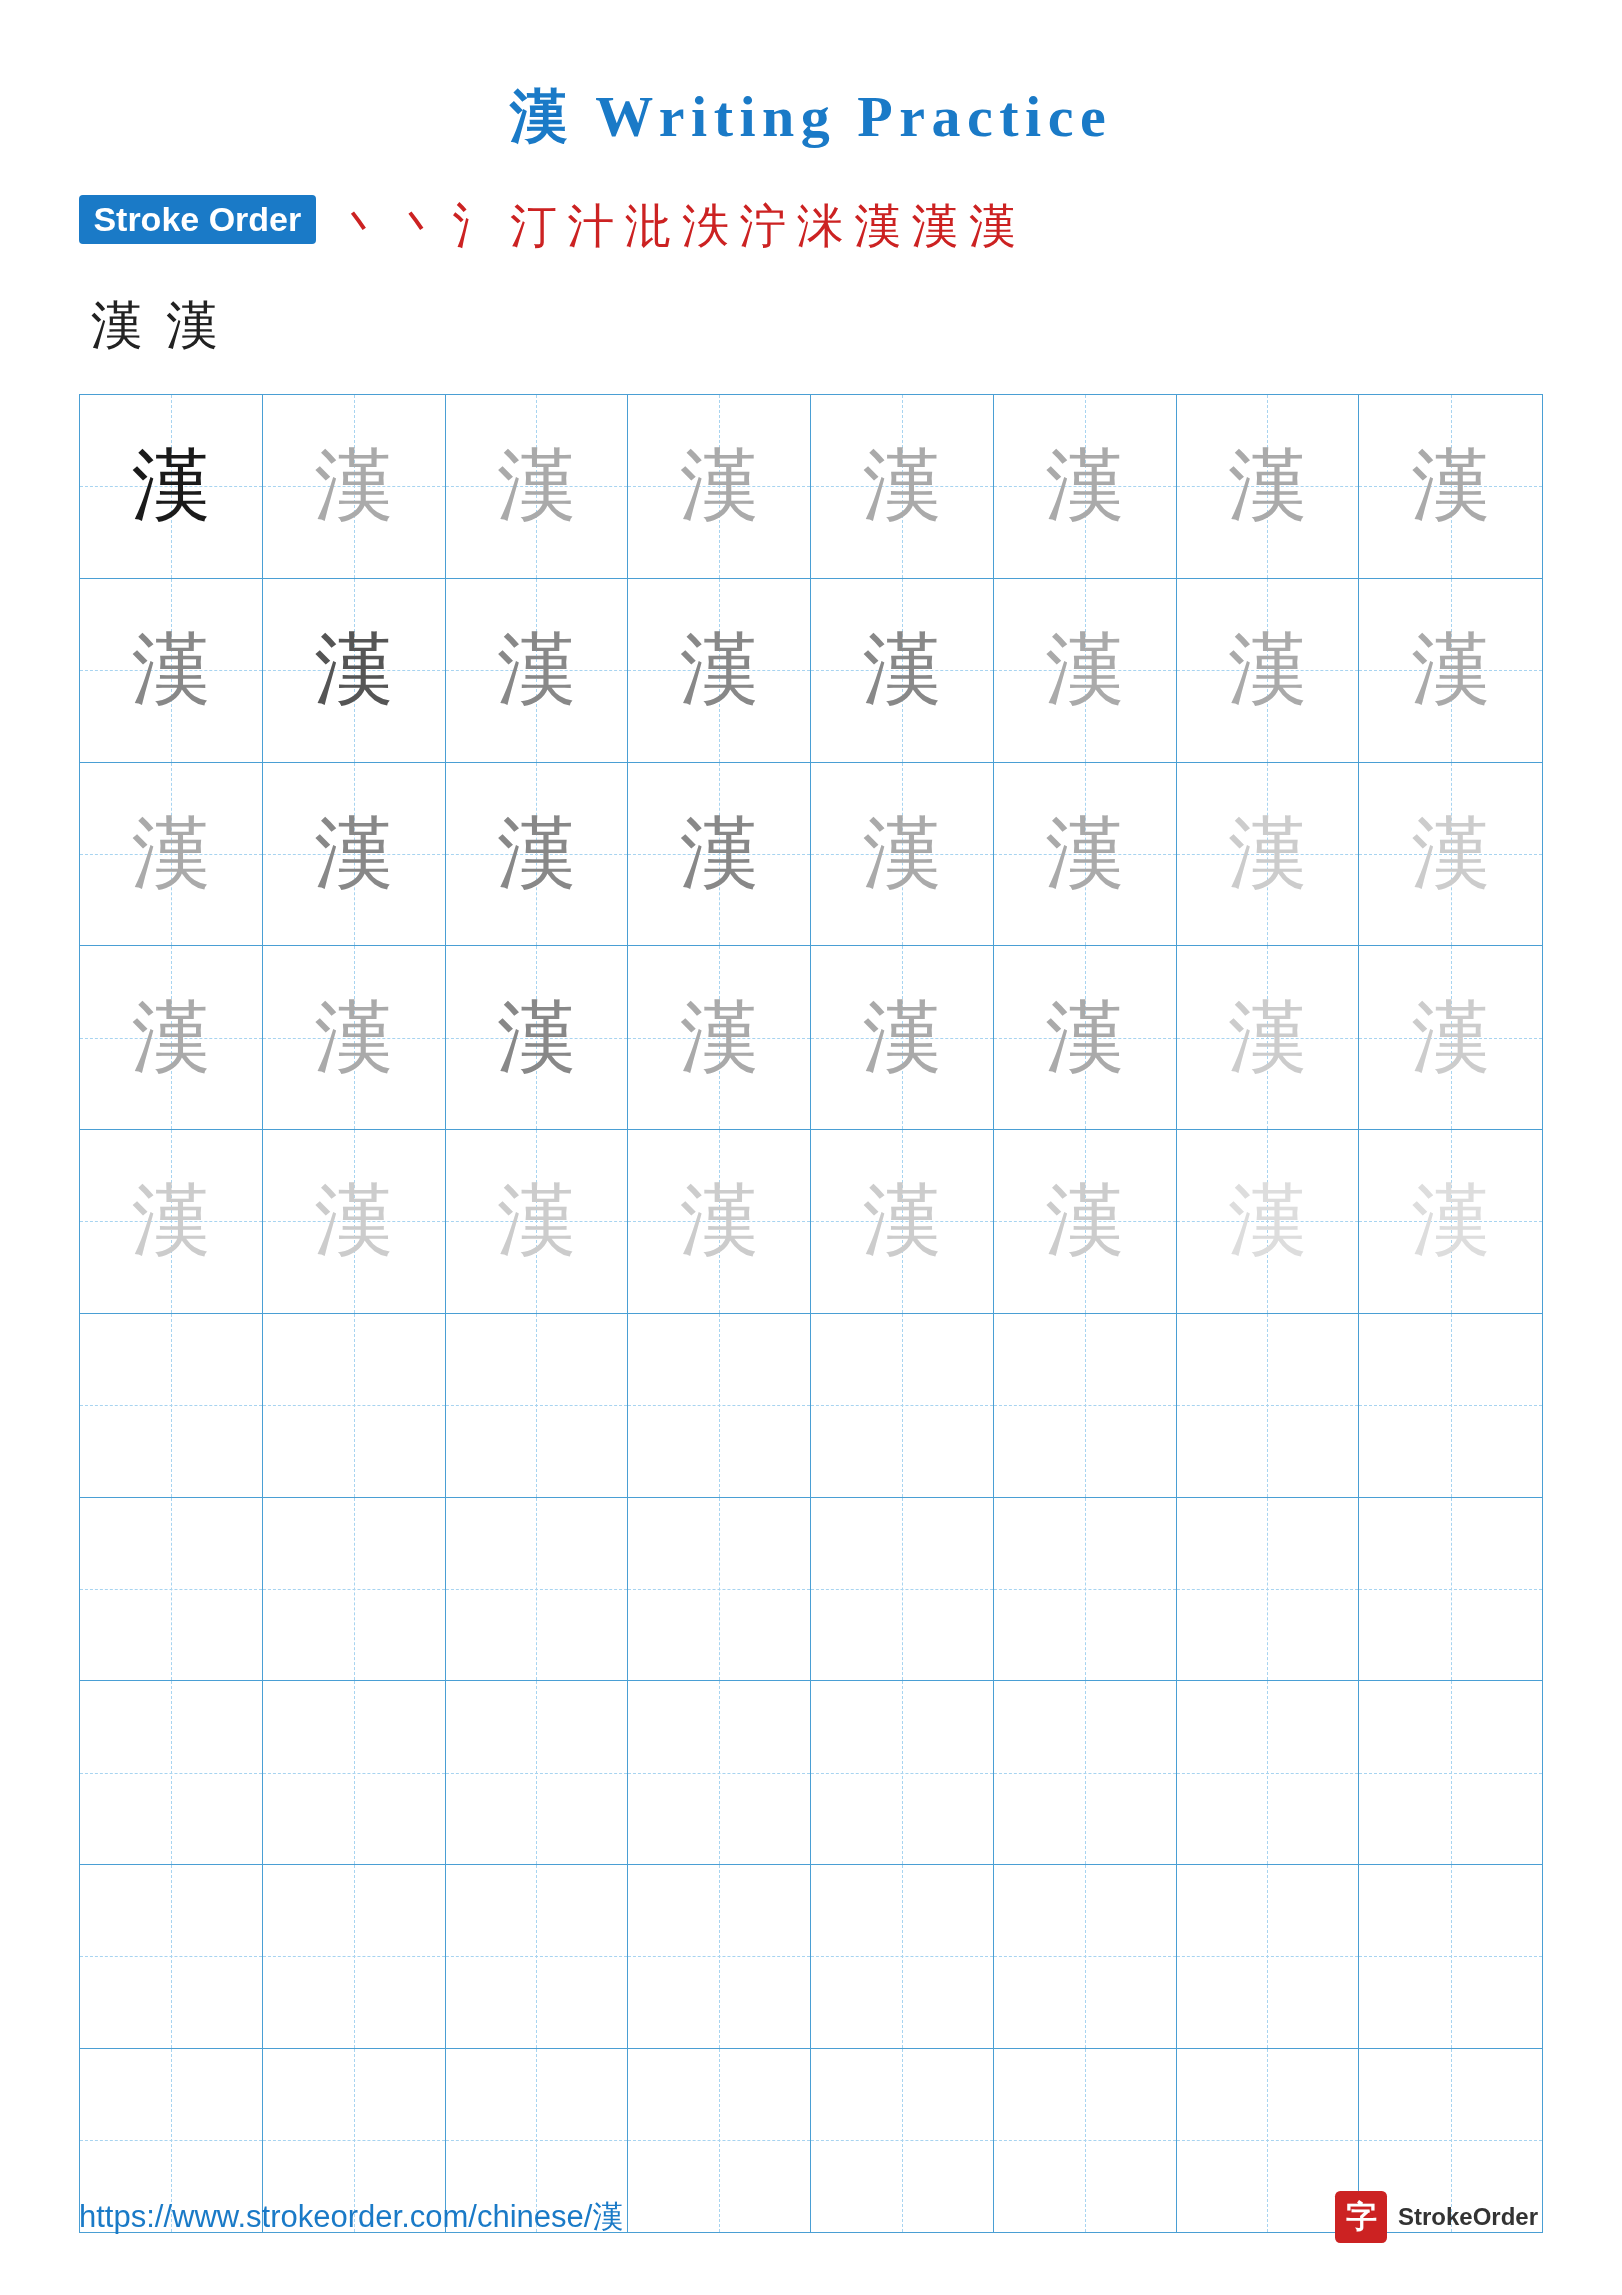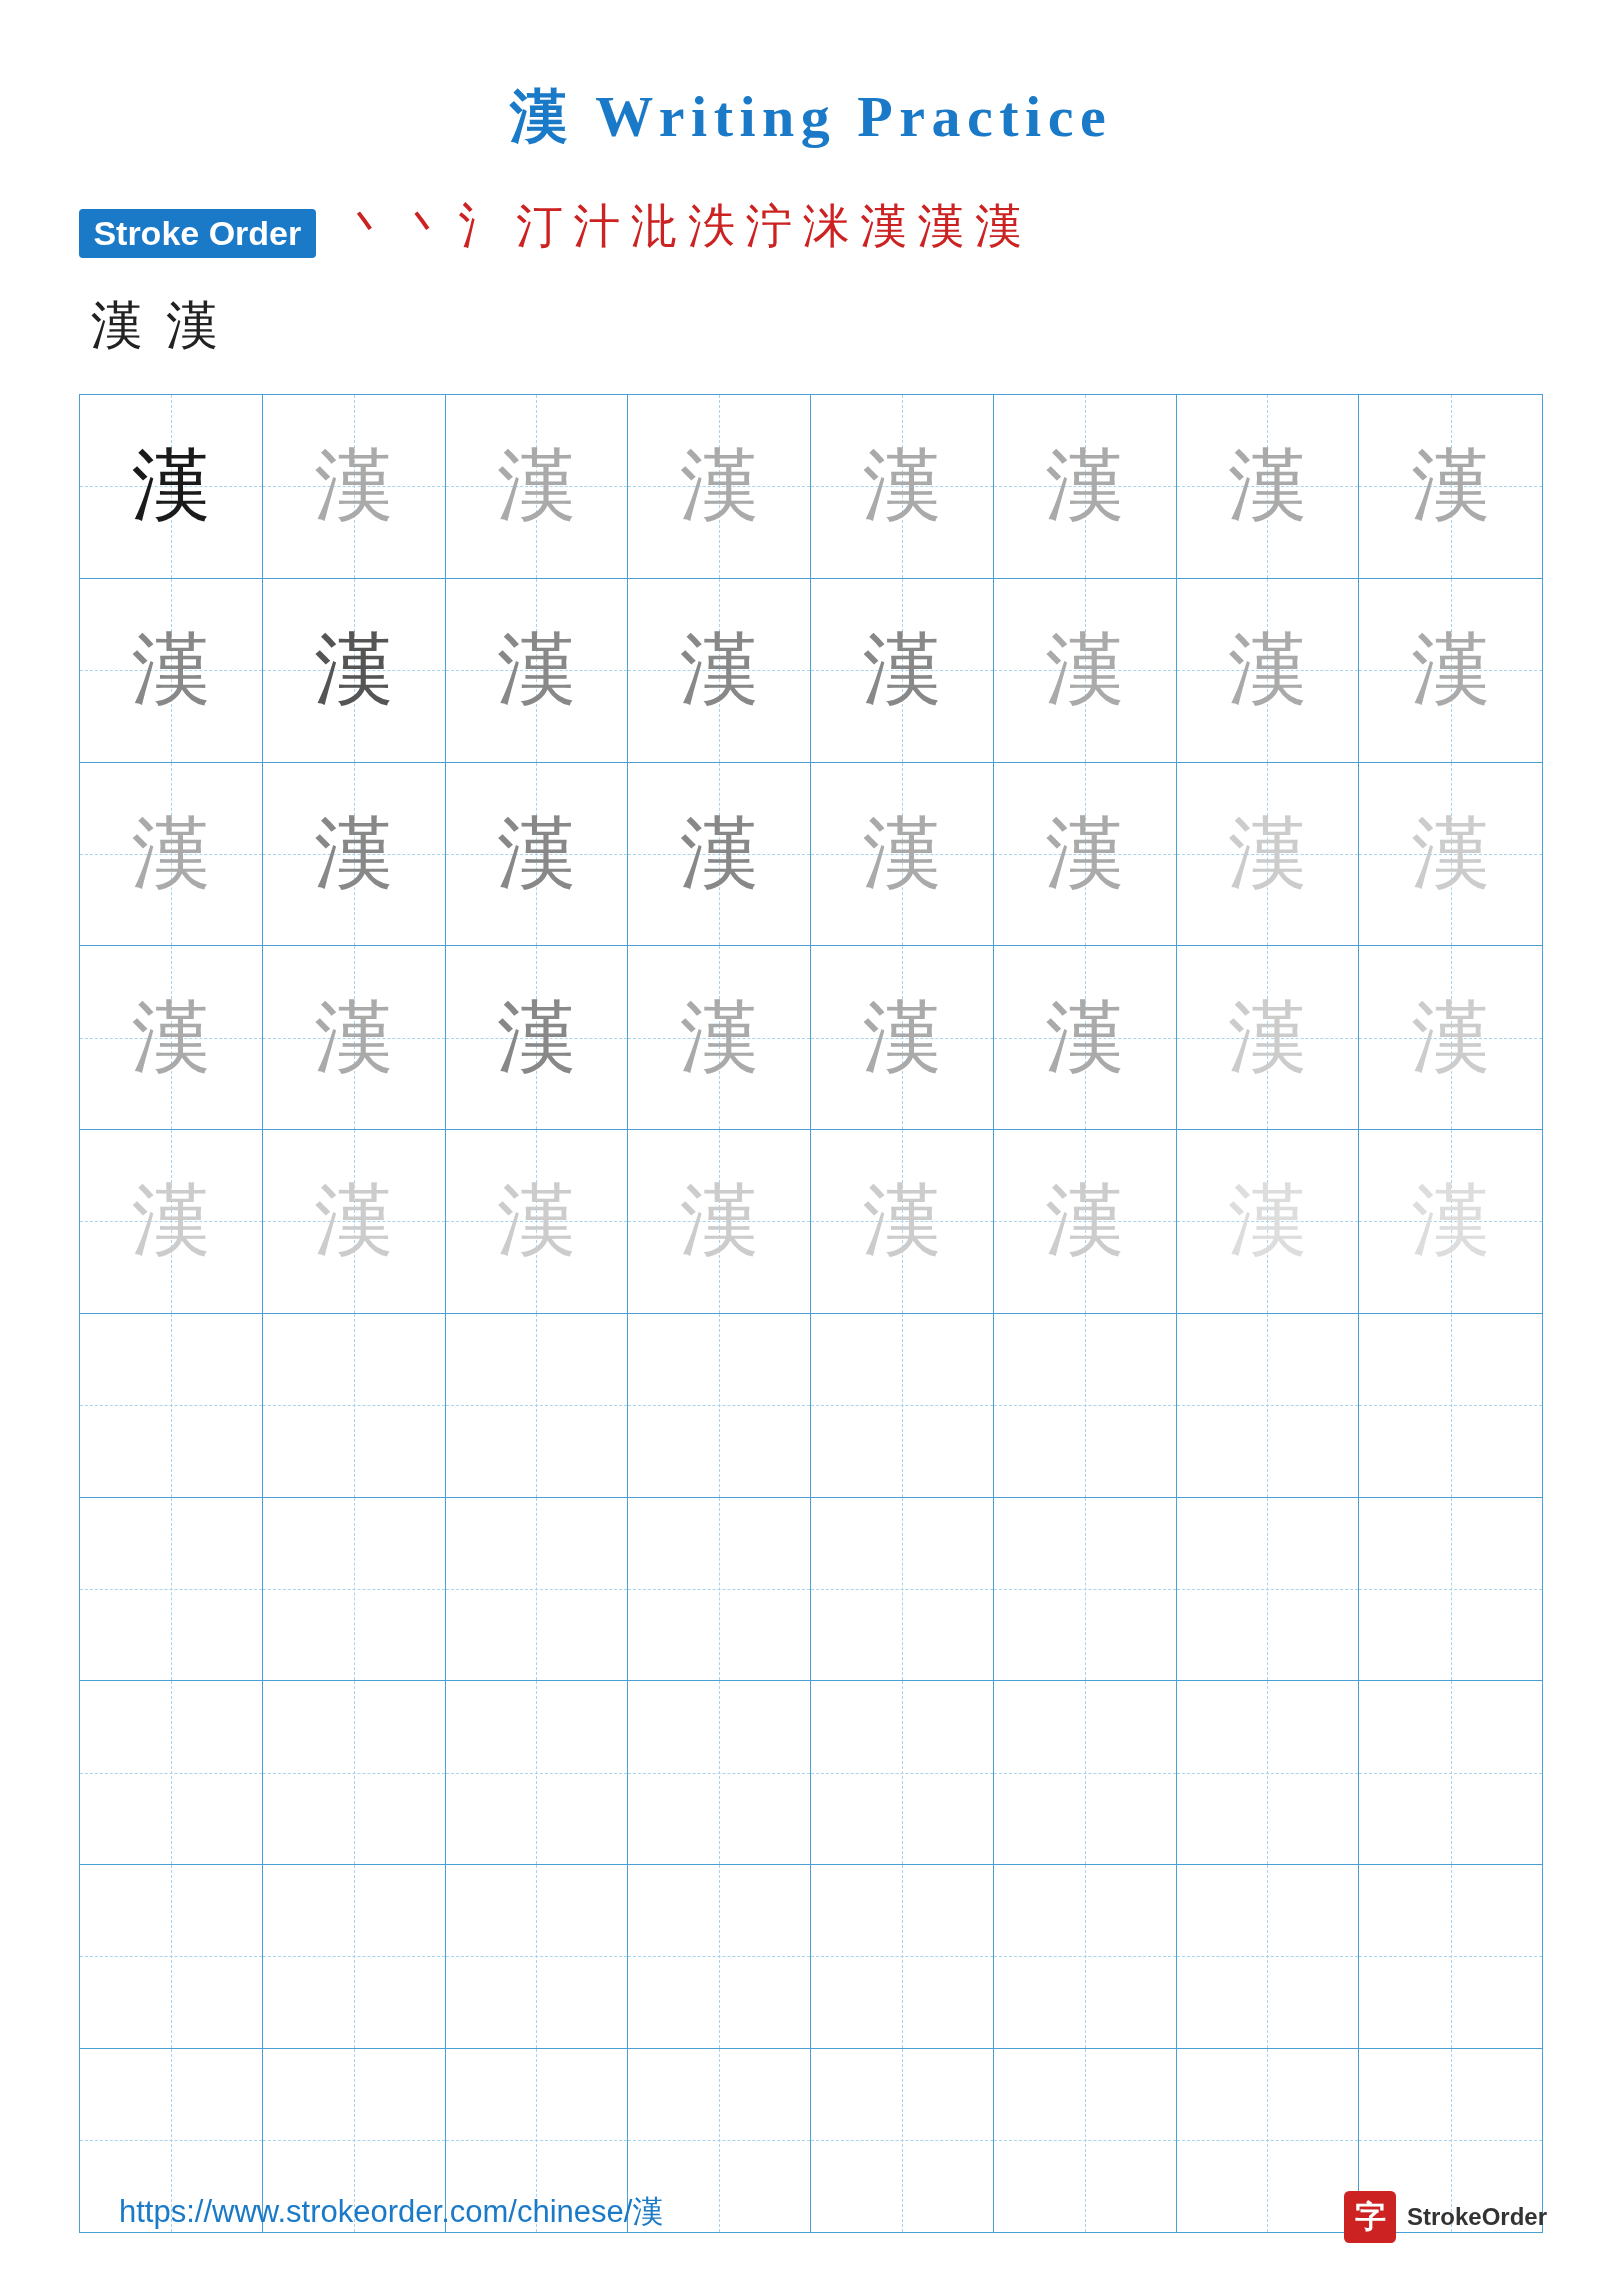--- a/index.html
+++ b/index.html
@@ -37,23 +37,23 @@
     }
 
     .title-char {
       color: #1a7ac7;
     }
 
     
     .stroke-order-section {
       display: flex;
       flex-wrap: wrap;
-      align-items: flex-end;
+      align-items: flex-start;
       margin-bottom: 33px;
-      gap: 10px;
+      gap: 4px;
     }
 
     .stroke-order-badge {
       background: #1a7ac7;
       color: #fff;
       font-size: 34px;
       font-family: sans-serif;
       font-weight: bold;
       padding: 5.2px 14.4px;
       border-radius: 3.9px;
@@ -160,24 +160,24 @@
     }
     .char-faint {
       color: #dddddd;
     }
 
     
     .footer {
       position: absolute;
       bottom: 52px;
       left: 79px;
-      right: 75px;
-      display: flex;
+      right: 84px;
+      display: flex;
+      align-items: center;
       justify-content: space-between;
-      padding-left: 40px;
     }
 
     .footer-url {
       color: #1a7ac7;
       font-size: 31px;
       font-family: sans-serif;
     }
 
     .footer-logo {
       display: flex;

